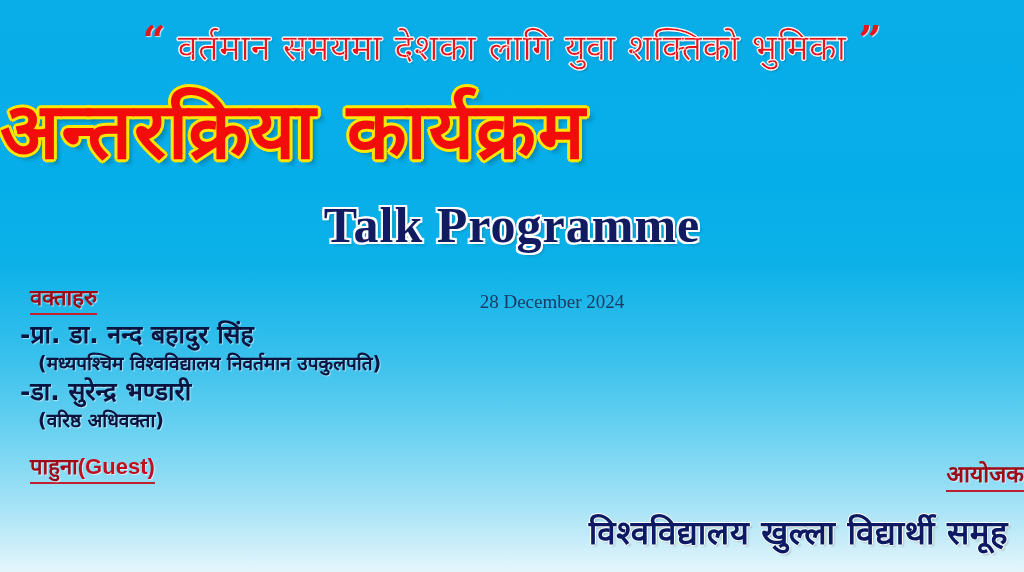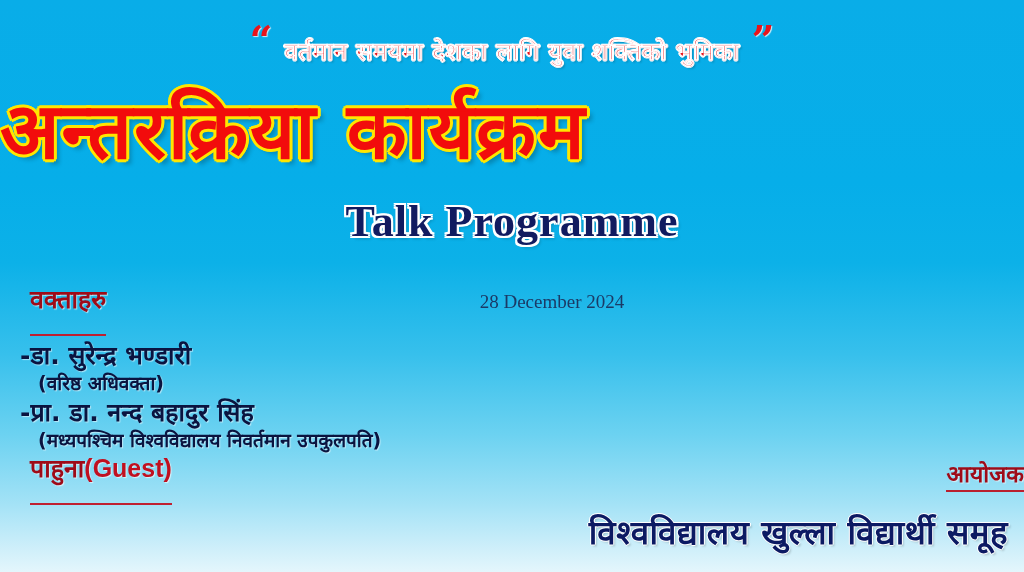--- a/index.html
+++ b/index.html
@@ -31,22 +31,22 @@
     position: absolute;
     top: 16px;
     left: 0;
     width: 1024px;
     text-align: center;
     white-space: nowrap;
   }
   .tagline-text {
     display: inline-block;
     font-family: "DejaVu Sans", "Liberation Sans", sans-serif;
-    font-size: 24px;
-    font-weight: bold;
+    font-size: 36px;
+    font-weight: normal;
     line-height: 1.05;
     color: #E8141B;
     letter-spacing: 0.5px;
     text-shadow:
        1px  0   0 #ffffff,
       -1px  0   0 #ffffff,
        0    1px 0 #ffffff,
        0   -1px 0 #ffffff,
        2px  2px 2px rgba(0,0,0,0.18);
     -webkit-text-stroke: 0.6px #FFFFFF;
@@ -95,21 +95,21 @@
 
   
   .subtitle {
     position: absolute;
     top: 200px;
     left: 0;
     width: 1024px;
     text-align: center;
     white-space: nowrap;
     font-family: "Liberation Serif", "DejaVu Serif", serif;
-    font-size: 44px;
+    font-size: 50px;
     font-weight: bold;
     line-height: 1;
     color: #111B60;
     letter-spacing: 1px;
     text-shadow:
        2px  0   0 #ffffff,
       -2px  0   0 #ffffff,
        0    2px 0 #ffffff,
        0   -2px 0 #ffffff,
        2px  2px 0 #ffffff,
@@ -137,26 +137,26 @@
   
   .speakers-block {
     position: absolute;
     top: 286px;
     left: 20px;
     width: 540px;
   }
   .section-heading {
     display: inline-block;
     font-family: "DejaVu Sans", "Liberation Sans", sans-serif;
-    font-size: 25px;
+    font-size: 22px;
     font-weight: bold;
     color: #9E0B18;
     line-height: 1.1;
     border-bottom: 2px solid #C02030;
-    padding-bottom: 20px;
+    padding-bottom: 3px;
     margin: 0 0 5px 10px;
     text-shadow: 1px 1px 1px rgba(255,255,255,0.65);
   }
   .guest-heading-en {
     color: #C01020;
     font-family: "Liberation Sans", "DejaVu Sans", sans-serif;
     font-weight: bold;
   }
   .person-name {
     font-family: "DejaVu Sans", "Liberation Sans", sans-serif;
@@ -235,26 +235,26 @@
 
   <div class="main-title">अन्तरक्रिया कार्यक्रम</div>
 
   <div class="subtitle">Talk Programme</div>
 
   <div class="event-date">28 December 2024</div>
 
   <div class="speakers-block">
     <div class="section-heading">वक्ताहरु</div>
     <div>
+      <div class="person-name">-प्रा. डा. नन्द बहादुर सिंह</div>
+      <div class="person-title">(मध्यपश्चिम विश्वविद्यालय निवर्तमान उपकुलपति)</div>
+    </div>
+    <div>
       <div class="person-name">-डा. सुरेन्द्र भण्डारी</div>
       <div class="person-title">(वरिष्ठ अधिवक्ता)</div>
-    </div>
-    <div>
-      <div class="person-name">-प्रा. डा. नन्द बहादुर सिंह</div>
-      <div class="person-title">(मध्यपश्चिम विश्वविद्यालय निवर्तमान उपकुलपति)</div>
     </div>
   </div>
 
   <div class="guest-block">
     <div class="section-heading"><span>पाहुना</span><span class="guest-heading-en">(Guest)</span></div>
     <div>
     </div>
   </div>
 
   <div class="organizer-block">

